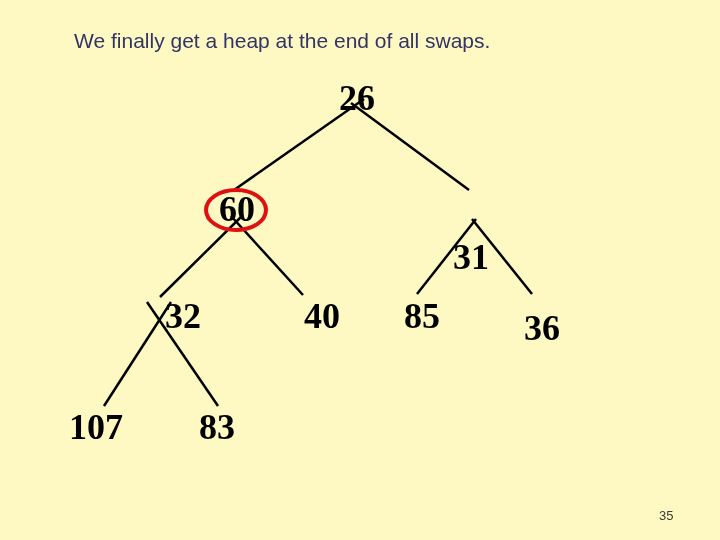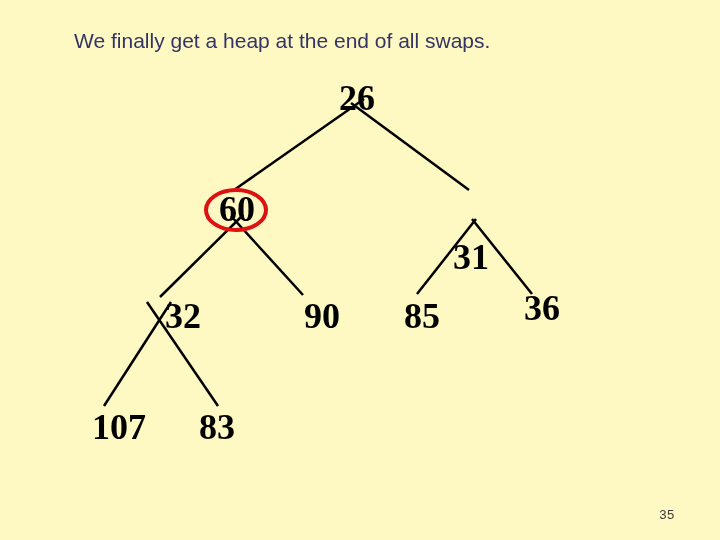--- a/index.html
+++ b/index.html
@@ -47,21 +47,21 @@
     font-weight: bold;
     font-size: 36px;
     color: #000000;
     white-space: nowrap;
     line-height: 1;
   }
   .page-number {
     position: absolute;
     left: 659px;
     top: 508px;
-    font-family: Liberation Mono, monospace;
+    font-family: Liberation Sans, sans-serif;
     font-size: 13px;
     color: #3a3a3a;
   }
 </style>
 </head>
 <body>
 
 <div class="slide">
 
   <div class="slide-title">We finally get a heap at the end of all swaps.</div>
@@ -75,21 +75,21 @@
     <line x1="472" y1="219" x2="532" y2="294"></line>
     <line x1="171" y1="302" x2="104" y2="406"></line>
     <line x1="147" y1="302" x2="218" y2="406"></line>
     <ellipse cx="236" cy="210" rx="30" ry="20"></ellipse>
   </svg>
 
   <div class="node" style="left:357px; top:98px;">26</div>
   <div class="node" style="left:237px; top:209px;">60</div>
   <div class="node" style="left:471px; top:209px;margin-top:48px;">31</div>
   <div class="node" style="left:159px; top:316px;margin-left:24px;">32</div>
-  <div class="node" style="left:322px; top:316px;">90</div>
+  <div class="node" style="left:322px; top:316px;">40</div>
   <div class="node" style="left:422px; top:316px;">85</div>
-  <div class="node" style="left:542px; top:308px;text-align:center;">36</div>
-  <div class="node" style="left:119px; top:427px;">107</div>
+  <div class="node" style="left:542px; top:328px;text-align:center;">36</div>
+  <div class="node" style="left:96px; top:427px;">107</div>
   <div class="node" style="left:217px; top:427px;">83</div>
 
   <div class="page-number">35</div>
 
 </div>
 
 </body></html>

